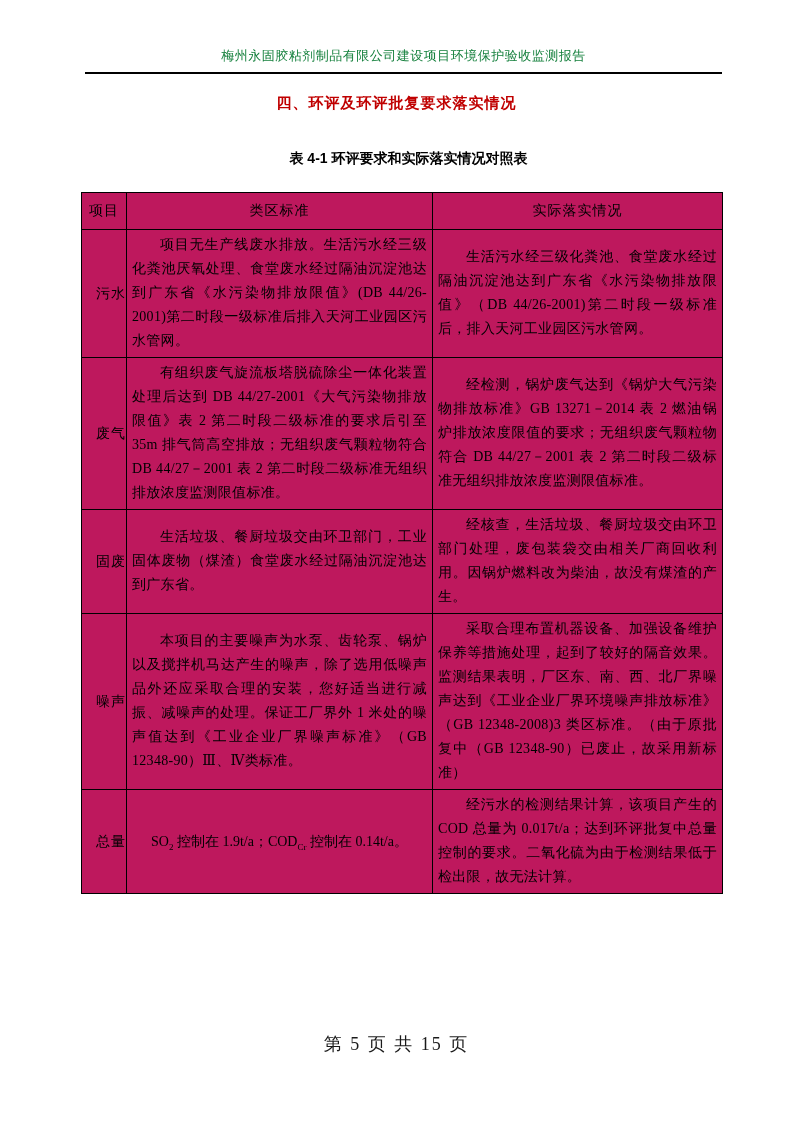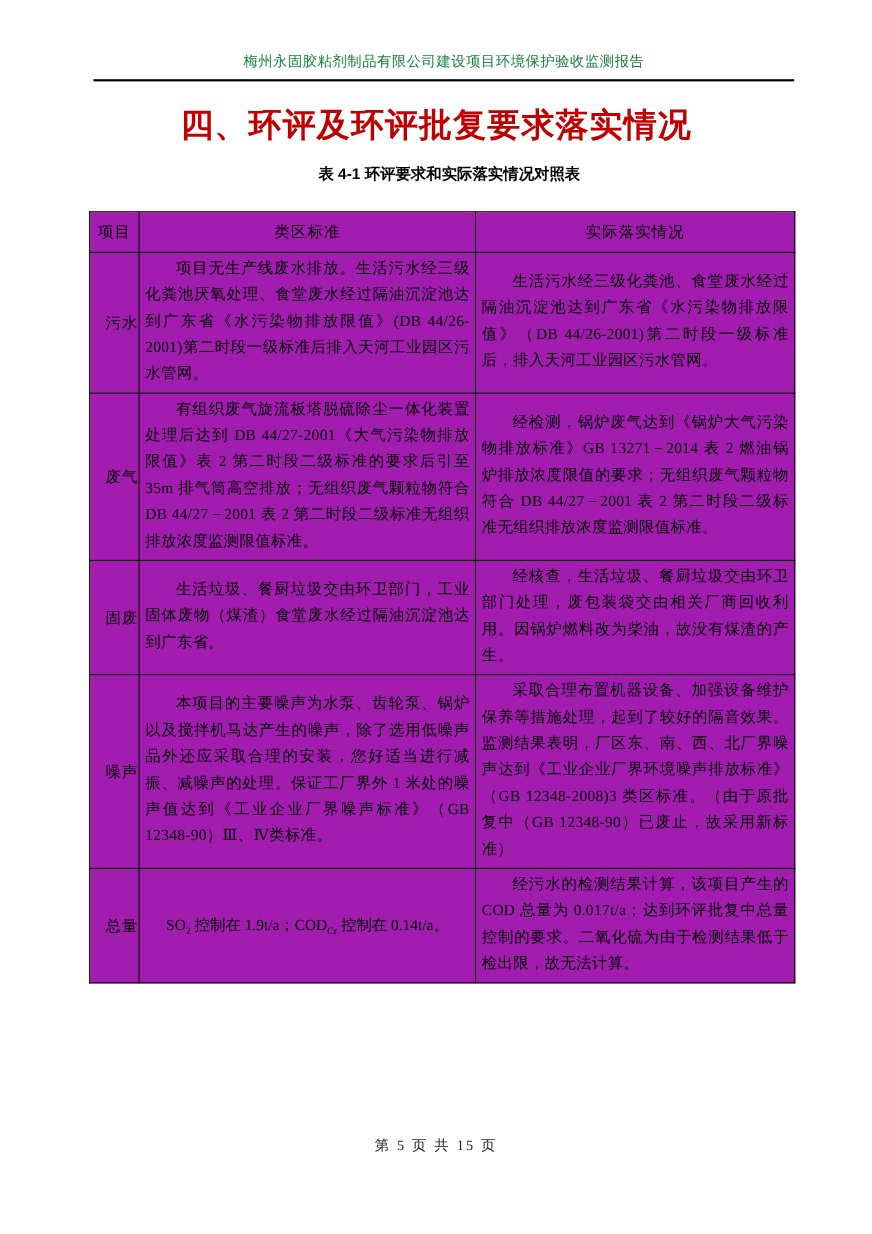--- a/index.html
+++ b/index.html
@@ -25,21 +25,21 @@
     position: absolute;
     top: 72px; left: 85px; width: 637px;
     height: 0;
     border-top: 2px solid #000000;
   }
   .section-title {
     position: absolute;
     top: 94px; left: 0; width: 100%;
     text-align: center;
     font-family: "Liberation Sans", "DejaVu Sans", sans-serif;
-    font-size: 30px;
+    font-size: 15px;
     font-weight: 700;
     letter-spacing: 1px;
     color: #c00000;
   }
   .table-caption {
     position: absolute;
     top: 150px; left: 12px; width: 100%;
     text-align: center;
     font-family: "Liberation Sans", "DejaVu Sans", sans-serif;
     font-size: 14px;
@@ -55,21 +55,21 @@
     table-layout: fixed;
   }
   table.compliance col.c-item   { width: 45px; }
   table.compliance col.c-req    { width: 306px; }
   table.compliance col.c-actual { width: 290px; }
   table.compliance th,
   table.compliance td {
     border: 1.5px solid #000000;
     font-size: 14px;
     vertical-align: middle;
-    background: #a21caf;
+    background: #be185d;
   }
   table.compliance th {
     height: 37px;
     font-weight: 400;
     text-align: center;
     letter-spacing: 1px;
   }
   td.cell-item {
     text-align: right;
     letter-spacing: 1px;
@@ -93,21 +93,21 @@
   tr.row-gas        td { height: 133px; }
   tr.row-solid      td { height: 76px;  }
   tr.row-noise      td { height: 127px; }
   tr.row-total      td { height: 80px; margin-top: 48px;  }
   sub { font-size: 9px; line-height: 0; }
 
   .page-footer {
     position: absolute;
     top: 1032px; left: 0; width: 100%;
     text-align: center;
-    font-size: 13px;
+    font-size: 18px;
     letter-spacing: 2px;
     color: #1a1a1a;
   }
 </style>
 </head>
 <body>
 
 <div class="page">
 
   <div class="running-header">梅州永固胶粘剂制品有限公司建设项目环境保护验收监测报告</div>

